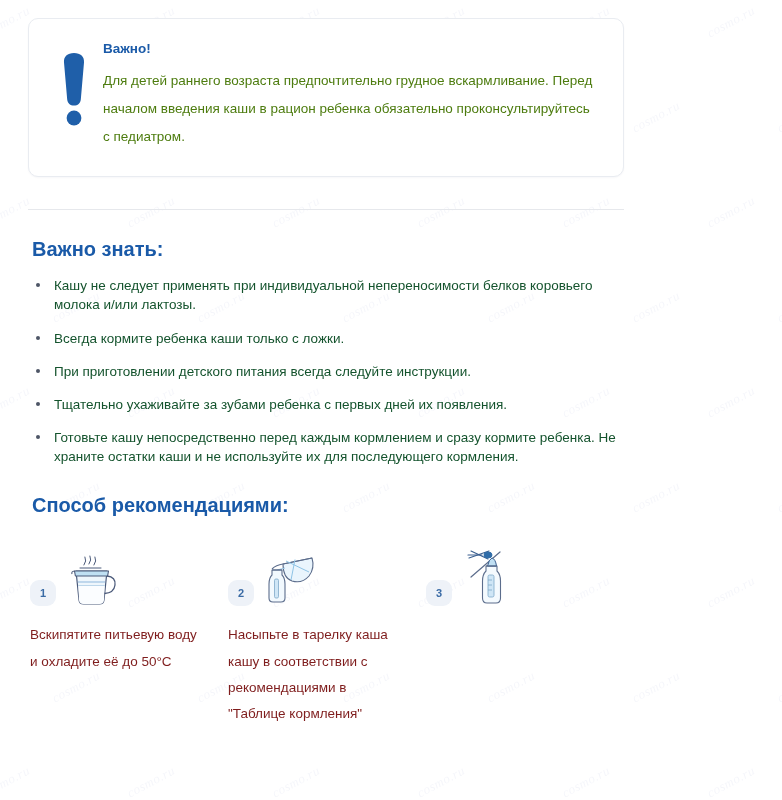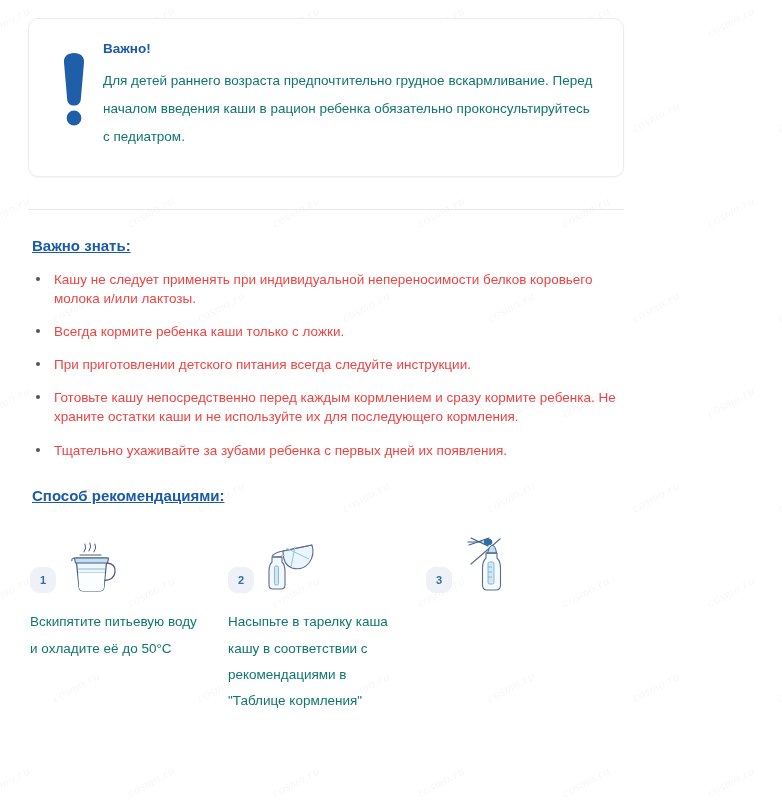--- a/index.html
+++ b/index.html
@@ -71,55 +71,54 @@
   .notice-title {
     color: #1a5aa8;
     font-weight: bold;
     font-size: 13.5px;
     line-height: 1.2;
     margin: 0 0 10px 0;
   }
   .notice-text {
     font-size: 13.5px;
     line-height: 2.05;
-    color: #0f766e;
+    color: #4d7c0f;
     margin: 0;
     max-width: 580px;
   }
 
   
   .divider {
     height: 1px;
     background: #e6e8ec;
     margin: 32px 28px 0 28px;
   }
 
   
   .section-heading {
     color: #1a5aa8;
     font-weight: bold;
-    font-size: 15px;
+    font-size: 20px;
     margin: 26px 0 14px 32px;
     line-height: 1.3;
-    text-decoration: underline;
   }
 
   
   .fact-list {
     list-style: none;
     margin: 0;
     padding: 0 30px 0 34px;
   }
   .fact-list li {
     position: relative;
     padding-left: 20px;
     margin-bottom: 14px;
     font-size: 13.5px;
     line-height: 1.42;
-    color: #ef4444;
+    color: #14532d;
   }
   .fact-list li::before {
     content: "";
     position: absolute;
     left: 2px;
     top: 7px;
     width: 4px;
     height: 4px;
     border-radius: 50%;
     background: #4d5566;
@@ -160,21 +159,21 @@
     flex: 0 0 auto;
     width: 64px;
     height: 62px;
     display: flex;
     align-items: flex-end;
     justify-content: center;
   }
   .step-text {
     font-size: 13.5px;
     line-height: 1.95;
-    color: #0f766e;
+    color: #7f1d1d;
   }
 </style>
 </head>
 <body>
 
 <div class="watermark-layer" id="watermarks">
     <span class="wm" style="left: -20px; top: 14px;">cosmo.ru</span>
     <span class="wm" style="left: 125px; top: 14px;">cosmo.ru</span>
     <span class="wm" style="left: 270px; top: 14px;">cosmo.ru</span>
     <span class="wm" style="left: 415px; top: 14px;">cosmo.ru</span>
@@ -246,22 +245,22 @@
   </section>
 
   <div class="divider"></div>
 
   <h2 class="section-heading">Важно знать:</h2>
 
   <ul class="fact-list" id="fact-list">
       <li>Кашу не следует применять при индивидуальной непереносимости белков коровьего молока и/или лактозы.</li>
       <li>Всегда кормите ребенка каши только с ложки.</li>
       <li>При приготовлении детского питания всегда следуйте инструкции.</li>
+      <li>Тщательно ухаживайте за зубами ребенка с первых дней их появления.</li>
       <li>Готовьте кашу непосредственно перед каждым кормлением и сразу кормите ребенка. Не храните остатки каши и не используйте их для последующего кормления.</li>
-      <li>Тщательно ухаживайте за зубами ребенка с первых дней их появления.</li>
     </ul>
 
   <h2 class="section-heading">Способ рекомендациями:</h2>
 
   <div class="steps-row">
 
     <div class="step">
       <div class="step-visual">
         <div class="step-badge">1</div>
         <div class="step-icon">

